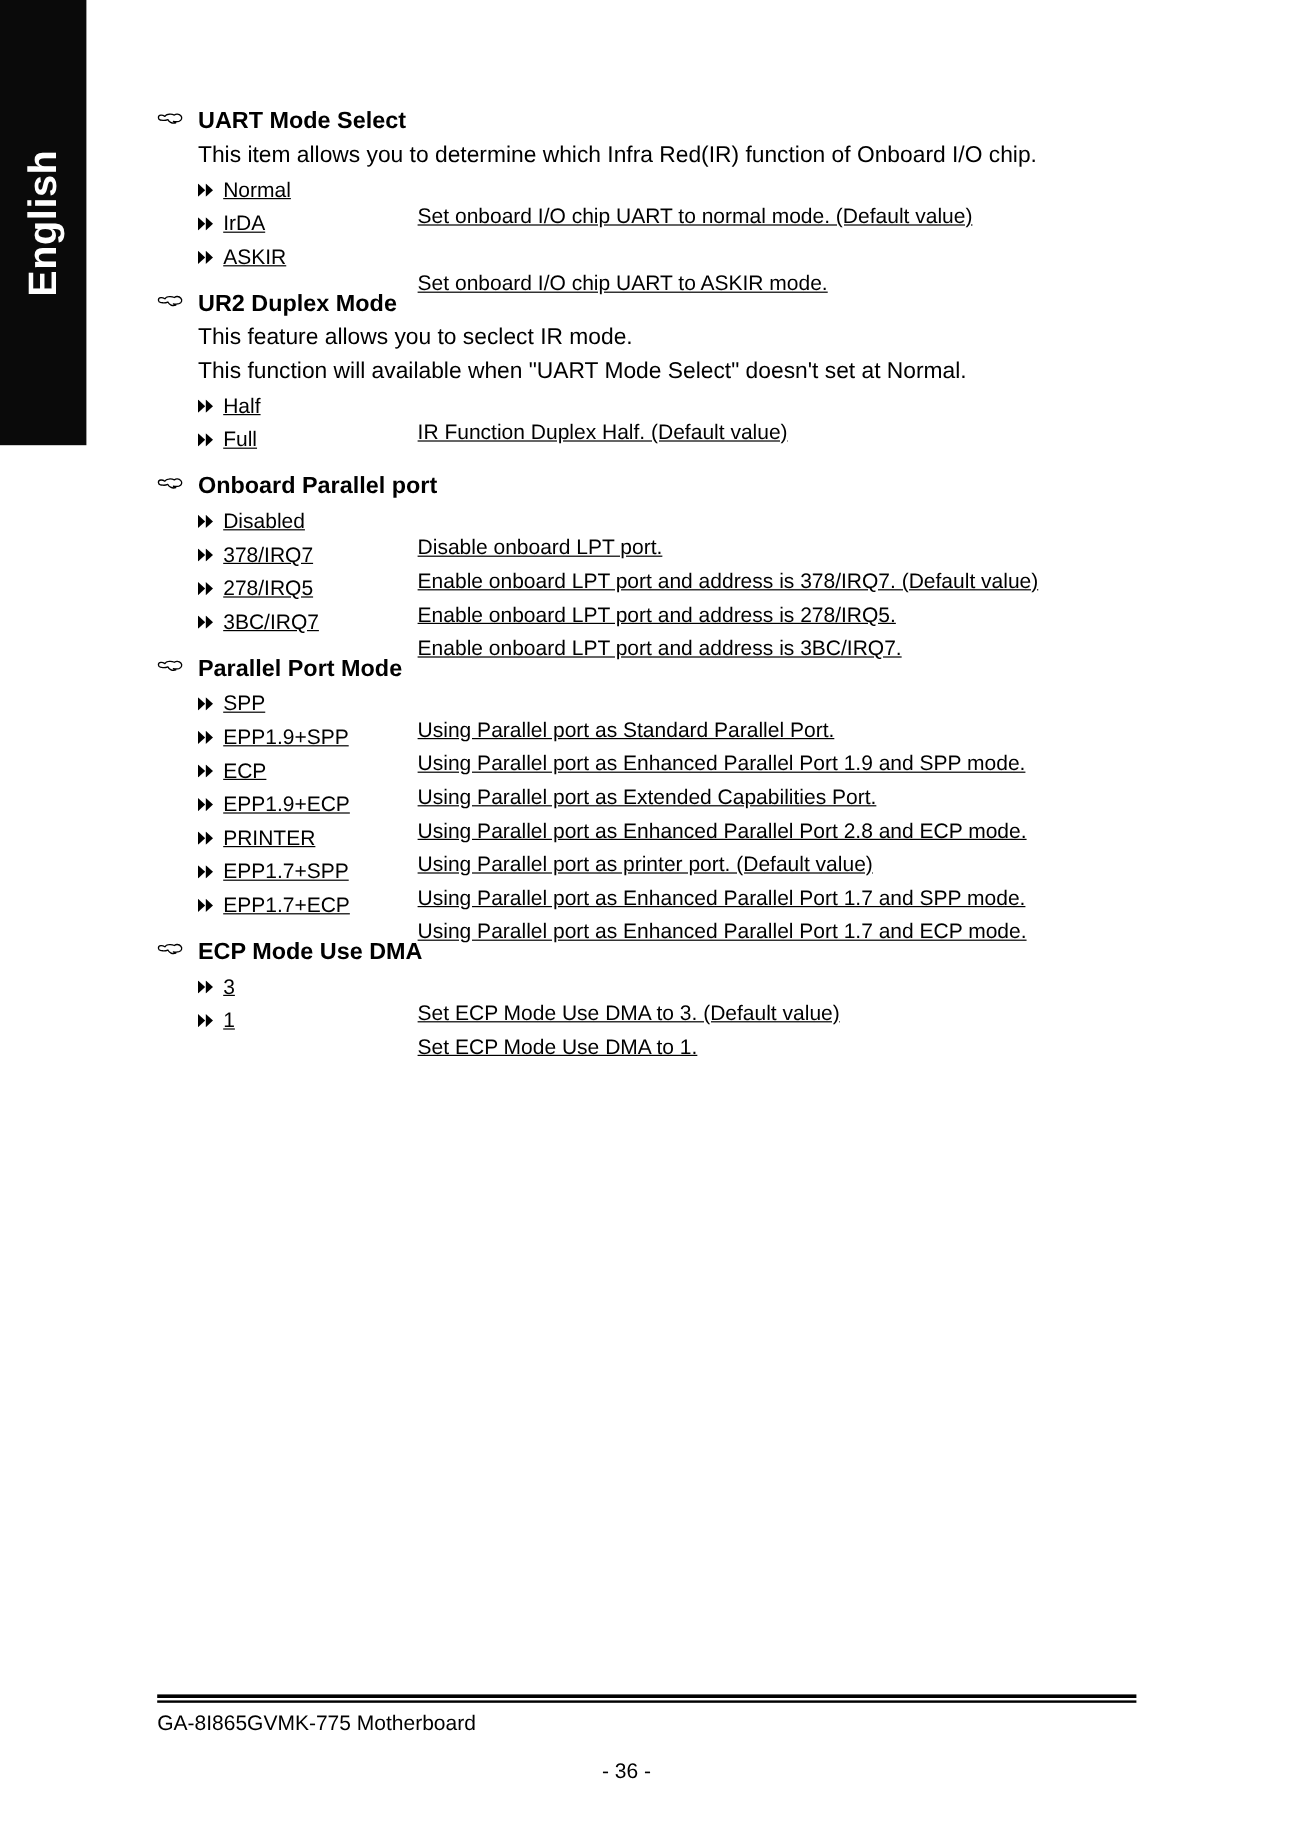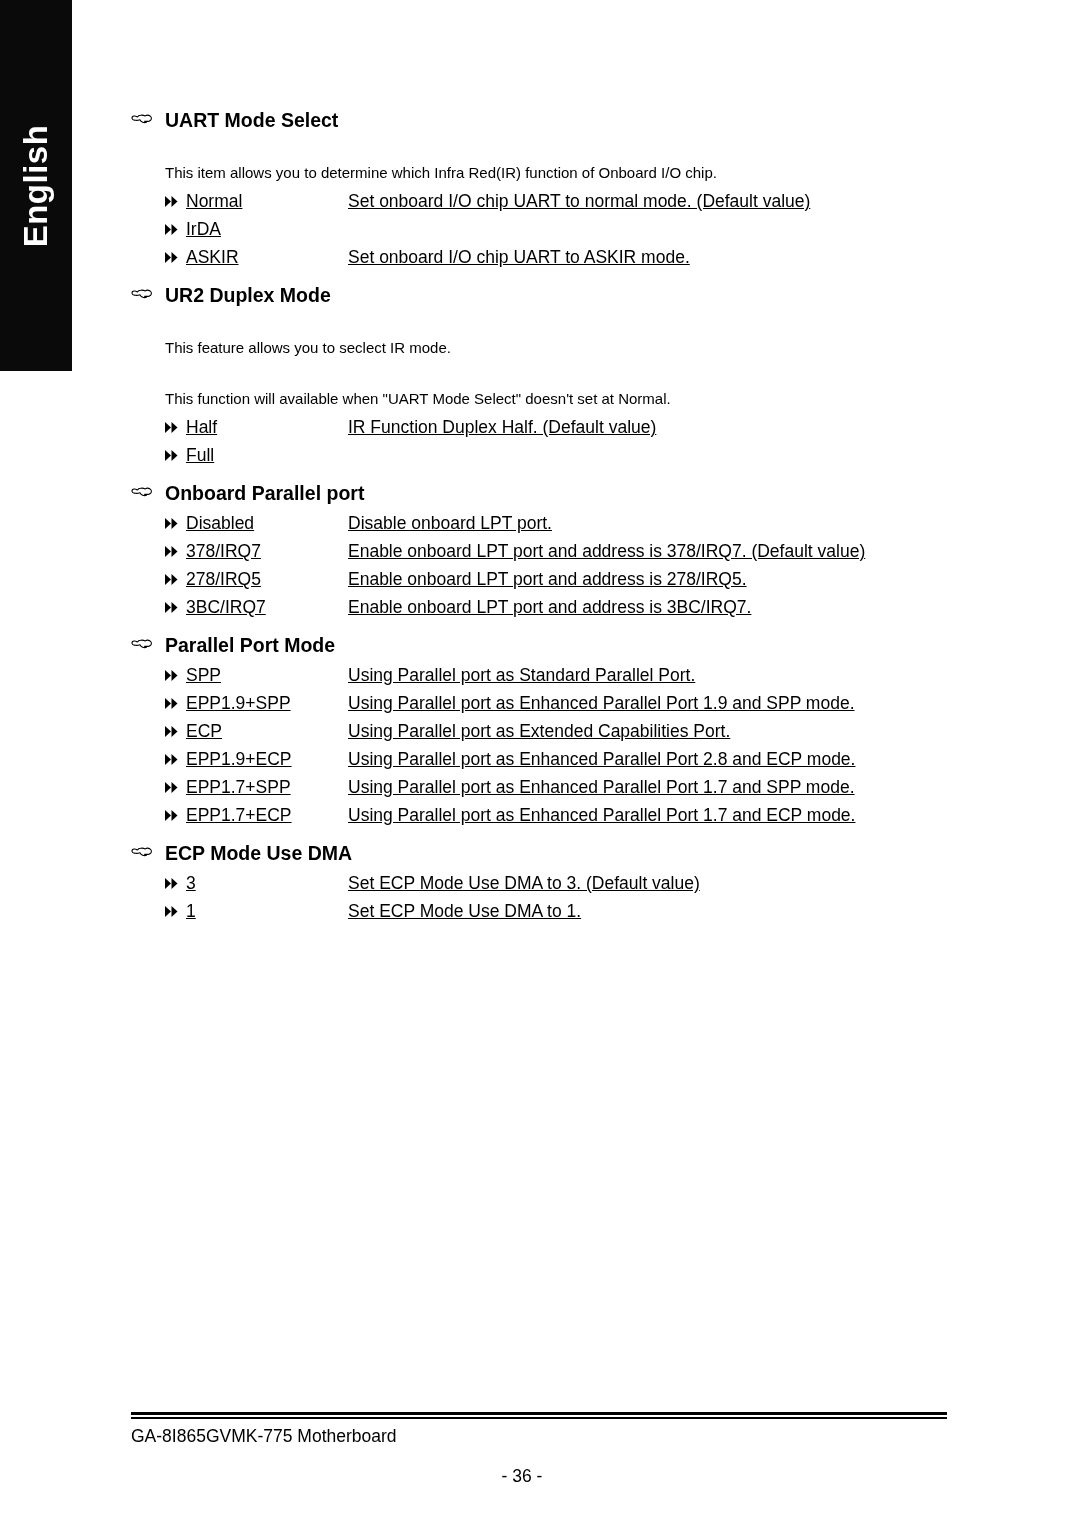--- a/index.html
+++ b/index.html
@@ -40,21 +40,21 @@
     font-size: 33px;
     font-weight: bold;
     letter-spacing: 0.5px;
     font-family: "Liberation Sans", sans-serif;
   }
 
   
   .content {
     position: absolute;
     left: 131px;
-    top: 108px;
+    top: 88px;
     width: 820px;
   }
 
   .section {
     margin-bottom: 0;
   }
 
   .section-heading {
     display: flex;
     align-items: baseline;
@@ -76,25 +76,24 @@
   .heading-text {
     font-size: 19.5px;
     font-weight: bold;
     letter-spacing: 0px;
     font-family: "Liberation Sans", sans-serif;
   }
 
   .para {
     height: 28px;
     padding-left: 34px;
-    font-size: 15px;
+    font-size: 19px;
     line-height: 28px;
     white-space: nowrap;
     font-family: "Liberation Sans", sans-serif;
-    margin-top: 23px;
   }
 
   .opt-row {
     display: flex;
     height: 28px;
     line-height: 28px;
     padding-left: 34px;
     font-size: 17.5px;
     white-space: nowrap;
     font-family: "Liberation Sans", sans-serif;
@@ -111,20 +110,21 @@
     top: 9px;
   }
   .opt-name {
     flex: 0 0 167px;
     width: 167px;
     padding-left: 5px;
     box-sizing: border-box;
   }
   .opt-desc {
     flex: 1 1 auto;
+    margin-top: 22px;
   }
 
   
   .footer {
     position: absolute;
     left: 131px;
     top: 1412px;
     width: 816px;
   }
   .footer-rule-thick {
@@ -330,20 +330,30 @@
         </div>
         <div class="opt-row">
           <span class="opt-bullet">
             <svg width="14" height="11" viewBox="0 0 14 11">
               <polygon points="0,0 6,5.5 0,11" fill="#000"></polygon>
               <polygon points="6.5,0 12.5,5.5 6.5,11" fill="#000"></polygon>
             </svg>
           </span>
           <span class="opt-name">EPP1.9+ECP</span>
           <span class="opt-desc">Using Parallel port as Enhanced Parallel Port 2.8 and ECP mode.</span>
+        </div>
+        <div class="opt-row">
+          <span class="opt-bullet">
+            <svg width="14" height="11" viewBox="0 0 14 11">
+              <polygon points="0,0 6,5.5 0,11" fill="#000"></polygon>
+              <polygon points="6.5,0 12.5,5.5 6.5,11" fill="#000"></polygon>
+            </svg>
+          </span>
+          <span class="opt-name">PRINTER</span>
+          <span class="opt-desc">Using Parallel port as printer port. (Default value)</span>
         </div>
         <div class="opt-row">
           <span class="opt-bullet">
             <svg width="14" height="11" viewBox="0 0 14 11">
               <polygon points="0,0 6,5.5 0,11" fill="#000"></polygon>
               <polygon points="6.5,0 12.5,5.5 6.5,11" fill="#000"></polygon>
             </svg>
           </span>
           <span class="opt-name">EPP1.7+SPP</span>
           <span class="opt-desc">Using Parallel port as Enhanced Parallel Port 1.7 and SPP mode.</span>

